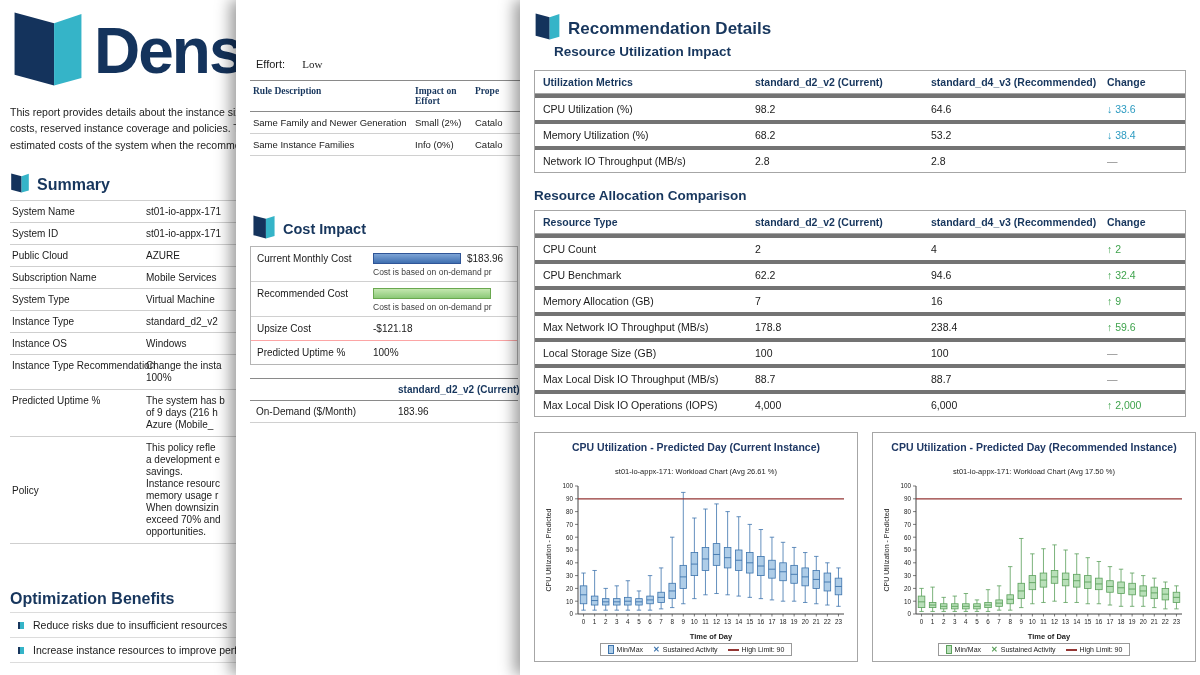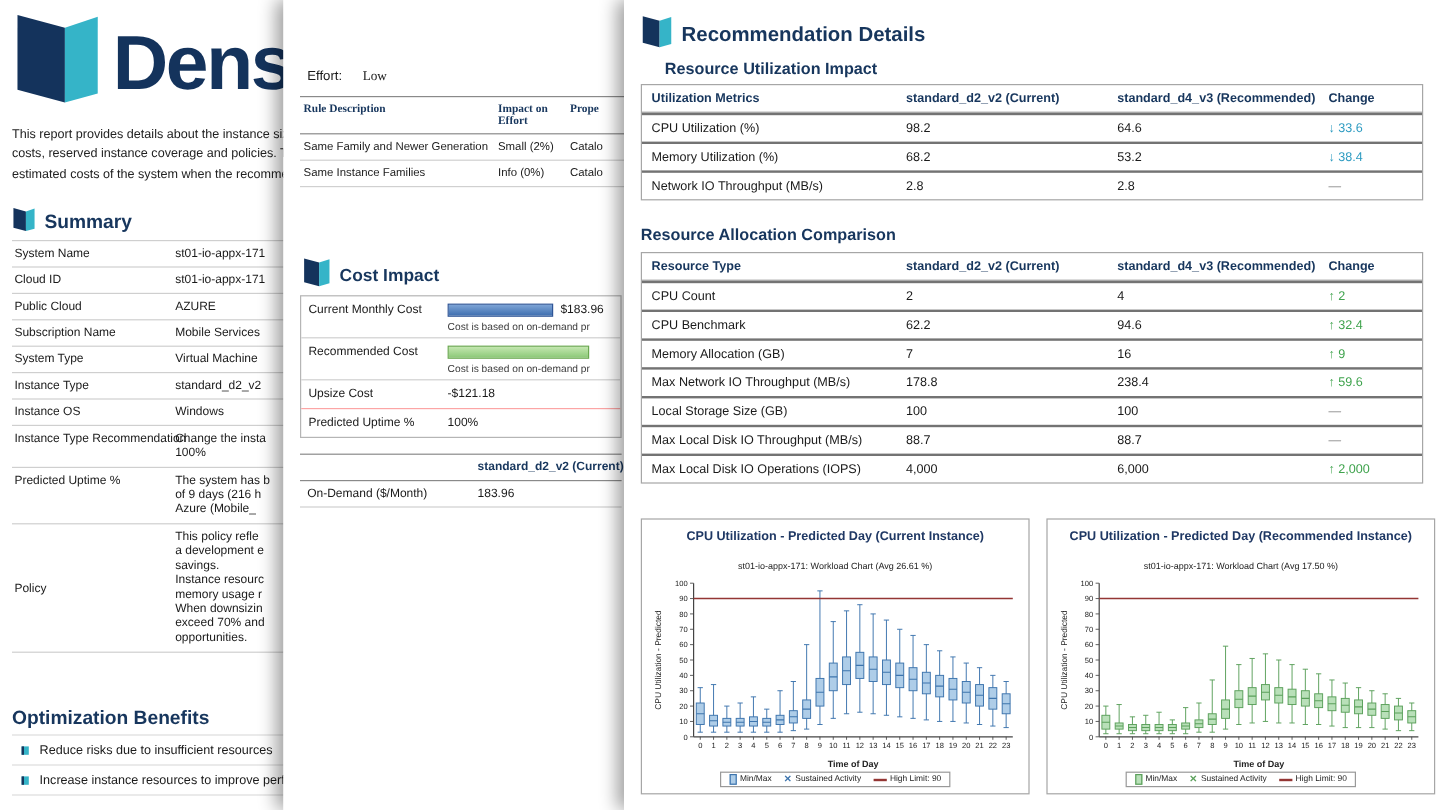--- a/index.html
+++ b/index.html
@@ -57,26 +57,26 @@
   .crow2 .clbl { width:116px; flex:none; }
   #ondemand { position:absolute; left:14px; top:378px; width:268px; font-size:10px; }
   .od-head { display:flex; border-top:1px solid #8a8a8a; border-bottom:1px solid #8a8a8a; padding:5px 6px; font-weight:bold; color:#17365d; }
   .od-row  { display:flex; padding:5px 6px; border-bottom:1px solid #d0d0d0; }
   .odc1 { width:116px; flex:none; } .odc2 { flex:1; padding-left:26px; white-space:nowrap; }
 
   
   #rd-head { position:absolute; left:14px; top:12px; }
   #rd-head .t { font-size:17px; }
   .subhead { position:absolute; left:14px; font-size:13.5px; font-weight:bold; color:#17365d; }
-  #sub-util  { top:50px;padding-left:20px; }
+  #sub-util  { top:44px;padding-left:20px; }
   #sub-alloc { top:188px; }
   .dtable { position:absolute; left:14px; width:652px; border:1px solid #a6a6a6; font-size:10.5px; }
   #t-util  { top:70px; }
   #t-alloc { top:210px; }
-  .drow { display:flex; border-top:2px solid #737373; }
+  .drow { display:flex; border-top:4px solid #737373; }
   .drow.head { border-top:none; border-bottom:1px solid #a6a6a6; font-weight:bold; color:#17365d; }
   .dc { padding:5px 6px 5px 8px; white-space:nowrap; overflow:hidden; }
   .dc1 { width:212px; flex:none; } .dc2 { width:176px; flex:none; } .dc3 { width:176px; flex:none; } .dc4 { flex:1; }
   .dc4 span.down { color:#2d9bc1; }
   .dc4 span.up   { color:#3fa34d; }
   .dc4 span.none { color:#8a8a8a; }
 
   
   .chart { position:absolute; top:432px; width:324px; height:230px; border:1px solid #a6a6a6; background:#fff; }
   #chart-box-0 { left:14px; } #chart-box-1 { left:352px; }
@@ -117,21 +117,21 @@
   </span>
   <span class="t">Summary</span>
 </div>
 
 <div id="summary-table">
   <div class="srow">
     <div class="lbl">System Name</div>
     <div class="val">st01-io-appx-171</div>
   </div>
   <div class="srow">
-    <div class="lbl">Cloud ID</div>
+    <div class="lbl">System ID</div>
     <div class="val">st01-io-appx-171</div>
   </div>
   <div class="srow">
     <div class="lbl">Public Cloud</div>
     <div class="val">AZURE</div>
   </div>
   <div class="srow">
     <div class="lbl">Subscription Name</div>
     <div class="val">Mobile Services</div>
   </div>

